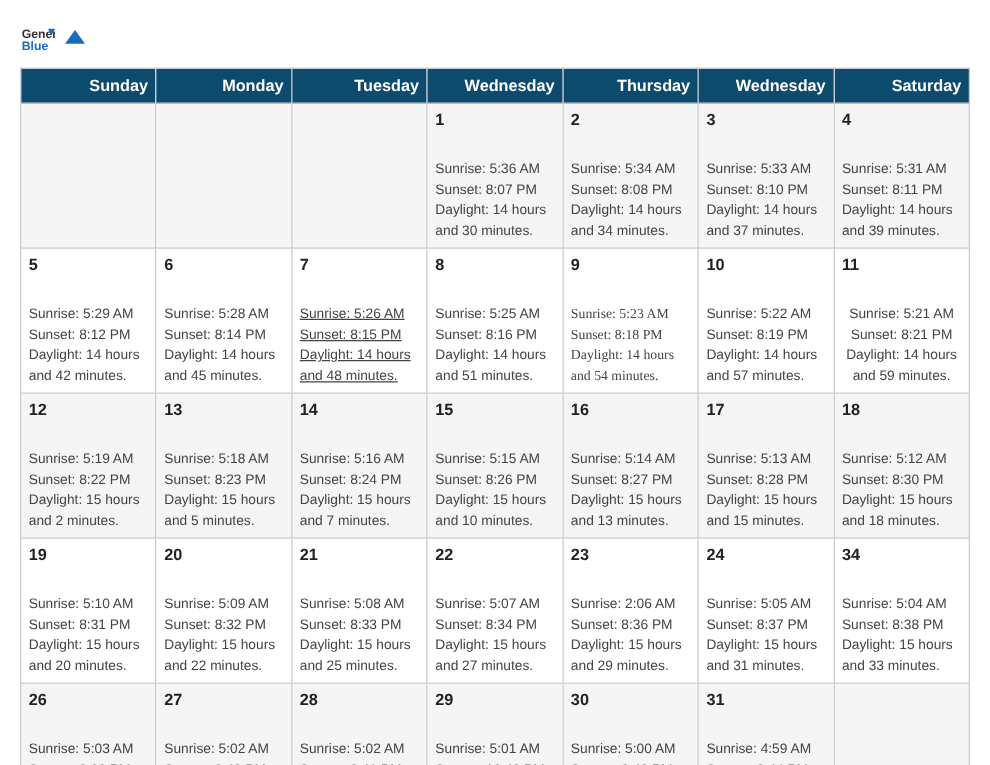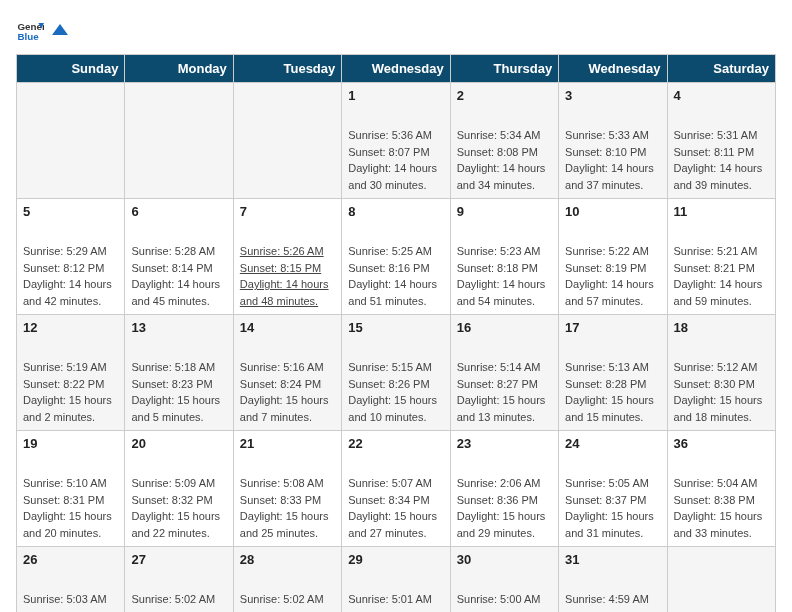--- a/index.html
+++ b/index.html
@@ -187,35 +187,35 @@
         </td>
         <td>
           <span class="day-number">8</span>
           <div class="day-info" style="white-space: pre-line;">Sunrise: 5:25 AM
 Sunset: 8:16 PM
 Daylight: 14 hours
 and 51 minutes.</div>
         </td>
         <td>
           <span class="day-number">9</span>
-          <div class="day-info" style="white-space: pre-line;">Sunrise: 5:23 AM
+          <div class="day-info" style="white-space: pre-line; font-family: Liberation Serif, serif;">Sunrise: 5:23 AM
 Sunset: 8:18 PM
 Daylight: 14 hours
 and 54 minutes.</div>
         </td>
         <td>
           <span class="day-number">10</span>
           <div class="day-info" style="white-space: pre-line;">Sunrise: 5:22 AM
 Sunset: 8:19 PM
 Daylight: 14 hours
 and 57 minutes.</div>
         </td>
         <td>
           <span class="day-number">11</span>
-          <div class="day-info" style="white-space: pre-line;">Sunrise: 5:21 AM
+          <div class="day-info" style="white-space: pre-line; text-align: center;">Sunrise: 5:21 AM
 Sunset: 8:21 PM
 Daylight: 14 hours
 and 59 minutes.</div>
         </td>
       </tr>
       <tr>
         <td>
           <span class="day-number">12</span>
           <div class="day-info" style="white-space: pre-line;">Sunrise: 5:19 AM
 Sunset: 8:22 PM
@@ -302,21 +302,21 @@
 and 29 minutes.</div>
         </td>
         <td>
           <span class="day-number">24</span>
           <div class="day-info" style="white-space: pre-line;">Sunrise: 5:05 AM
 Sunset: 8:37 PM
 Daylight: 15 hours
 and 31 minutes.</div>
         </td>
         <td>
-          <span class="day-number">36</span>
+          <span class="day-number">34</span>
           <div class="day-info" style="white-space: pre-line;">Sunrise: 5:04 AM
 Sunset: 8:38 PM
 Daylight: 15 hours
 and 33 minutes.</div>
         </td>
       </tr>
       <tr>
         <td>
           <span class="day-number">26</span>
           <div class="day-info" style="white-space: pre-line;">Sunrise: 5:03 AM

